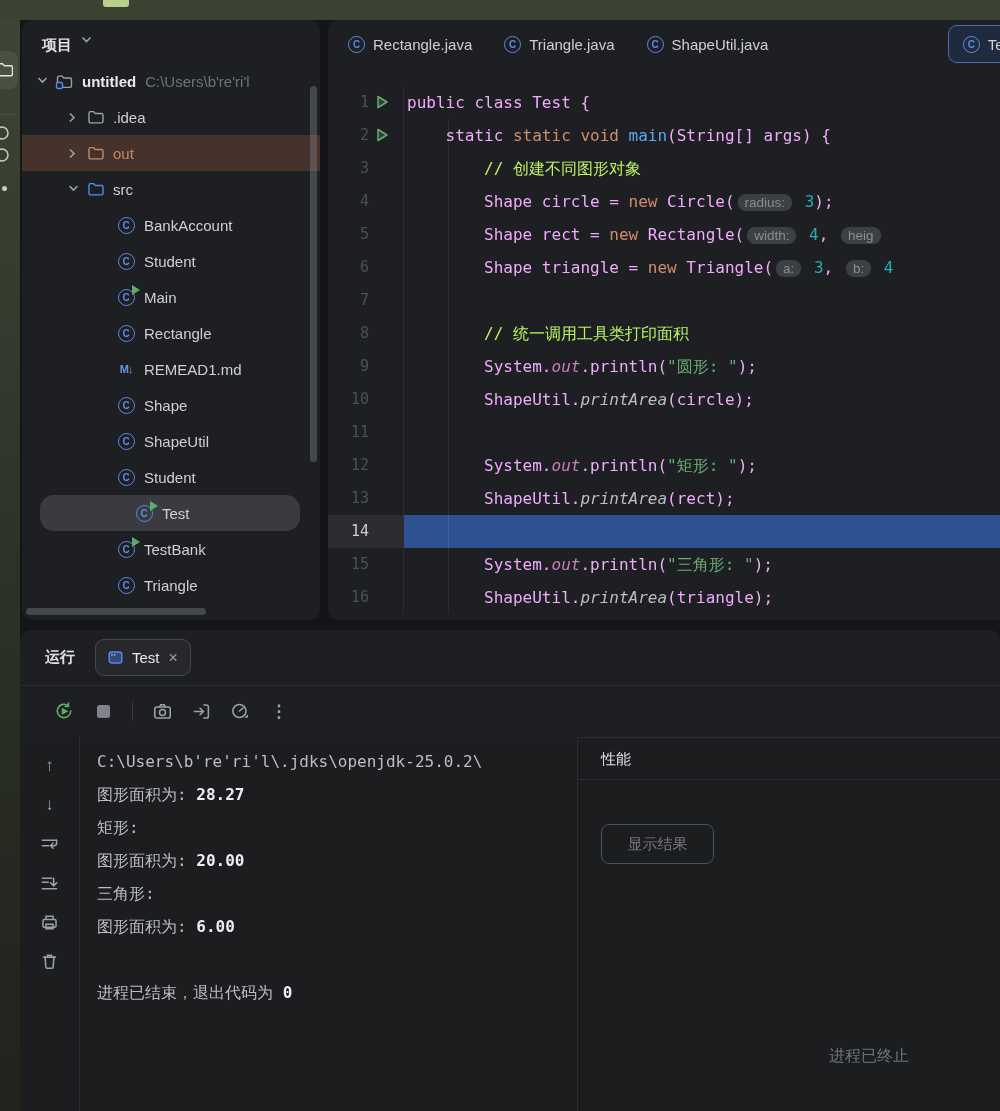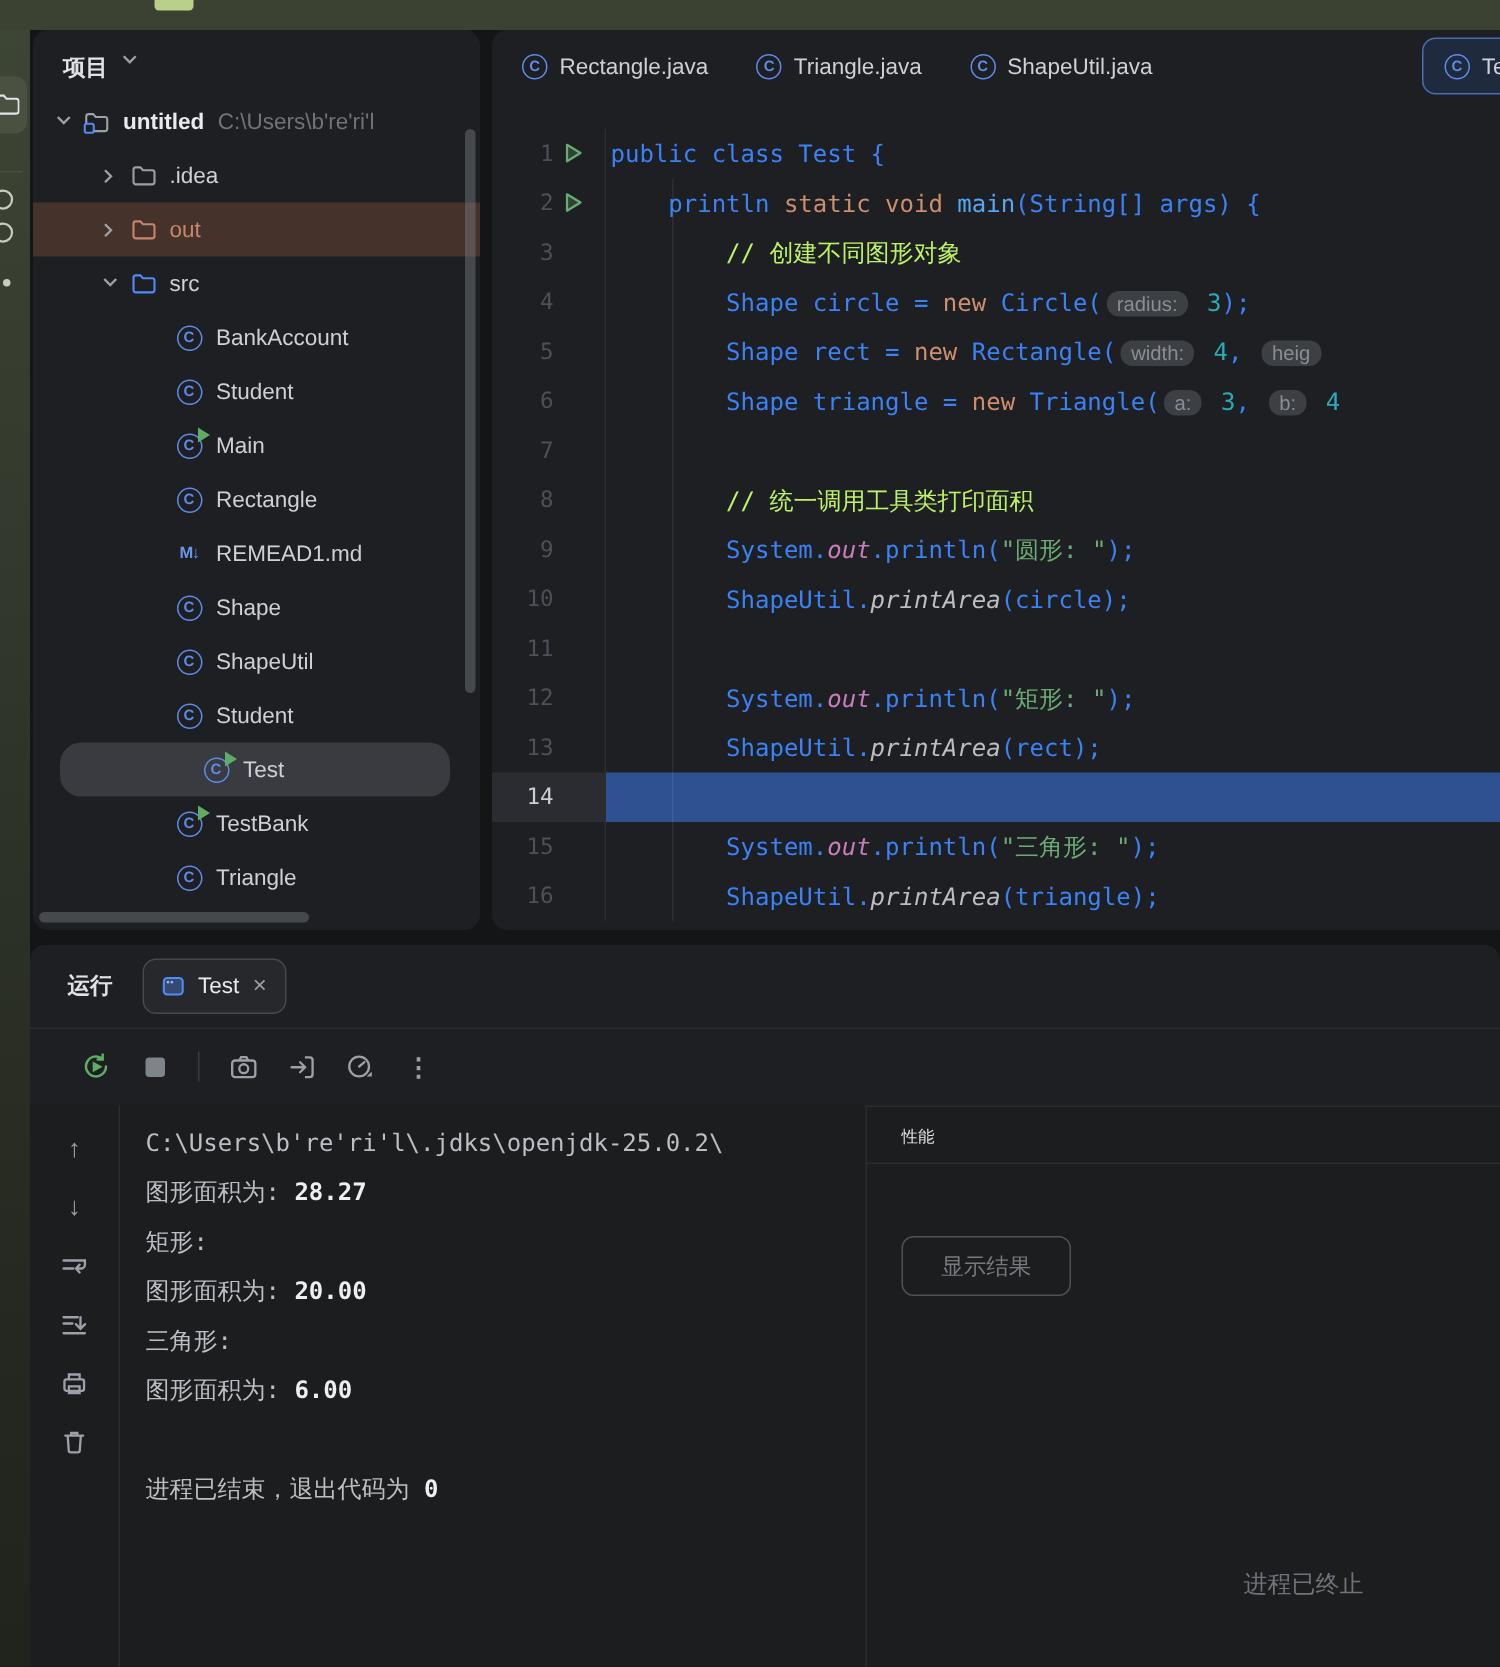--- a/index.html
+++ b/index.html
@@ -55,21 +55,21 @@
   #code-area{position:relative;padding-top:18px;}
   .code-line{display:flex;height:33px;line-height:33px;font-family:"DejaVu Sans Mono",monospace;font-size:16px;white-space:pre;}
   .gutter{width:76px;flex:none;display:flex;align-items:center;justify-content:flex-end;
     padding-right:12px;gap:6px;color:#4B5059;font-size:15px;border-right:1px solid #2B2D30;}
   .gutter .num{min-width:22px;text-align:right;}
   .gutter .playslot{width:16px;height:16px;display:inline-flex;}
   .codetxt{flex:1;padding-left:3px;overflow:hidden;}
   .code-line.hl .codetxt{background:#2E5192;}
   .code-line.hl .gutter{background:#2A2C31;color:#CCCED4;}
   #indent-guide{position:absolute;left:120px;top:51px;width:1px;height:495px;background:rgba(255,255,255,.07);}
-  .tk-d{color:#3b82f6}.tk-k{color:#CF8E6D}.tk-m{color:#56A8F5}.tk-n{color:#2AACB8}
+  .tk-d{color:#f0abfc}.tk-k{color:#CF8E6D}.tk-m{color:#56A8F5}.tk-n{color:#2AACB8}
   .tk-s{color:#6AAB73}.tk-c{color:#bef264}
   .tk-f{color:#C77DBB;font-style:italic}.tk-it{font-style:italic;color:#BCBEC4}
   .tk-i{background:#3C3F44;color:#8A8D93;border-radius:8px;padding:1px 7px;margin:0 3px;
     font-family:"Liberation Sans",sans-serif;font-size:13.5px;font-style:normal;}
 
   
   #run-header{display:flex;align-items:center;height:56px;padding-left:25px;border-bottom:1px solid #2B2D30;}
   #run-title{color:#DFE1E5;font-weight:bold;font-size:15px;margin-right:20px;}
   #run-tab{display:flex;align-items:center;gap:9px;height:37px;padding:0 12px;border:1px solid #45484D;
     border-radius:9px;background:#26282B;color:#E8EAEE;font-size:15px;}
@@ -81,21 +81,21 @@
   .kebab{color:#9DA0A8;font-size:17px;font-weight:bold;letter-spacing:0;}
   #run-content{position:absolute;left:0;top:107px;right:0;bottom:0;display:flex;background:#1B1D1F;}
   #console-tools{width:60px;flex:none;border-right:1px solid #2B2D30;display:flex;flex-direction:column;
     align-items:center;padding-top:18px;gap:17px;}
   .ctool{width:22px;height:22px;display:inline-flex;align-items:center;justify-content:center;color:#9DA0A8;font-size:17px;}
   #console{flex:1;min-width:0;padding:8px 0 0 17px;font-family:"DejaVu Sans Mono",monospace;font-size:16px;
     color:#BCBEC4;overflow:hidden;}
   .con-line{height:33px;line-height:33px;white-space:pre;}
   .con-b{font-weight:bold;color:#EDEFF2;}
   #perf{width:423px;flex:none;border-left:1px solid #2B2D30;border-top:1px solid #2B2D30;position:relative;}
-  #perf-title{color:#DFE1E5;font-size:11px;padding:12px 0 10px 23px;border-bottom:1px solid #2B2D30;}
+  #perf-title{color:#DFE1E5;font-size:15px;padding:12px 0 10px 23px;border-bottom:1px solid #2B2D30;}
   #perf-btn{position:absolute;left:23px;top:86px;width:113px;height:40px;border:1px solid #4E5157;
     border-radius:8px;background:transparent;color:#787A80;font-size:15px;font-family:"Liberation Sans",sans-serif;}
   #perf-status{position:absolute;left:251px;top:308px;color:#6F737A;font-size:16px;}
   svg{display:block;}
 </style>
 </head>
 <body>
 
 <div id="top-strip" class="abs"></div>
 <div id="green-chip" class="abs"></div>
@@ -279,21 +279,21 @@
         <span>Test.java</span>
       </div>
     </div>
   <div id="code-area">
     <div id="indent-guide"></div>
   <div class="code-line"><span class="gutter"><span class="num">1</span><span class="playslot"><svg width="14" height="14" viewBox="0 0 14 14">
               <polygon points="3,1.5 12,7 3,12.5" fill="rgba(106,171,115,.25)" stroke="#6AAB73" stroke-width="1.5" stroke-linejoin="round"></polygon>
             </svg></span></span><span class="codetxt"><span class="tk-d">public class Test {</span></span></div>
       <div class="code-line"><span class="gutter"><span class="num">2</span><span class="playslot"><svg width="14" height="14" viewBox="0 0 14 14">
               <polygon points="3,1.5 12,7 3,12.5" fill="rgba(106,171,115,.25)" stroke="#6AAB73" stroke-width="1.5" stroke-linejoin="round"></polygon>
-            </svg></span></span><span class="codetxt"><span class="tk-d">    println </span><span class="tk-k">static void </span><span class="tk-m">main</span><span class="tk-d">(String[] args) {</span></span></div>
+            </svg></span></span><span class="codetxt"><span class="tk-d">    static </span><span class="tk-k">static void </span><span class="tk-m">main</span><span class="tk-d">(String[] args) {</span></span></div>
       <div class="code-line"><span class="gutter"><span class="num">3</span><span class="playslot"></span></span><span class="codetxt"><span class="tk-d">        </span><span class="tk-c">// 创建不同图形对象</span></span></div>
       <div class="code-line"><span class="gutter"><span class="num">4</span><span class="playslot"></span></span><span class="codetxt"><span class="tk-d">        Shape circle = </span><span class="tk-k">new </span><span class="tk-d">Circle(</span><span class="tk-i">radius:</span><span class="tk-d"> </span><span class="tk-n">3</span><span class="tk-d">);</span></span></div>
       <div class="code-line"><span class="gutter"><span class="num">5</span><span class="playslot"></span></span><span class="codetxt"><span class="tk-d">        Shape rect = </span><span class="tk-k">new </span><span class="tk-d">Rectangle(</span><span class="tk-i">width:</span><span class="tk-d"> </span><span class="tk-n">4</span><span class="tk-d">, </span><span class="tk-i">heig</span></span></div>
       <div class="code-line"><span class="gutter"><span class="num">6</span><span class="playslot"></span></span><span class="codetxt"><span class="tk-d">        Shape triangle = </span><span class="tk-k">new </span><span class="tk-d">Triangle(</span><span class="tk-i">a:</span><span class="tk-d"> </span><span class="tk-n">3</span><span class="tk-d">, </span><span class="tk-i">b:</span><span class="tk-d"> </span><span class="tk-n">4</span></span></div>
       <div class="code-line"><span class="gutter"><span class="num">7</span><span class="playslot"></span></span><span class="codetxt"></span></div>
       <div class="code-line"><span class="gutter"><span class="num">8</span><span class="playslot"></span></span><span class="codetxt"><span class="tk-d">        </span><span class="tk-c">// 统一调用工具类打印面积</span></span></div>
       <div class="code-line"><span class="gutter"><span class="num">9</span><span class="playslot"></span></span><span class="codetxt"><span class="tk-d">        System.</span><span class="tk-f">out</span><span class="tk-d">.println(</span><span class="tk-s">"圆形: "</span><span class="tk-d">);</span></span></div>
       <div class="code-line"><span class="gutter"><span class="num">10</span><span class="playslot"></span></span><span class="codetxt"><span class="tk-d">        ShapeUtil.</span><span class="tk-it">printArea</span><span class="tk-d">(circle);</span></span></div>
       <div class="code-line"><span class="gutter"><span class="num">11</span><span class="playslot"></span></span><span class="codetxt"></span></div>
       <div class="code-line"><span class="gutter"><span class="num">12</span><span class="playslot"></span></span><span class="codetxt"><span class="tk-d">        System.</span><span class="tk-f">out</span><span class="tk-d">.println(</span><span class="tk-s">"矩形: "</span><span class="tk-d">);</span></span></div>

